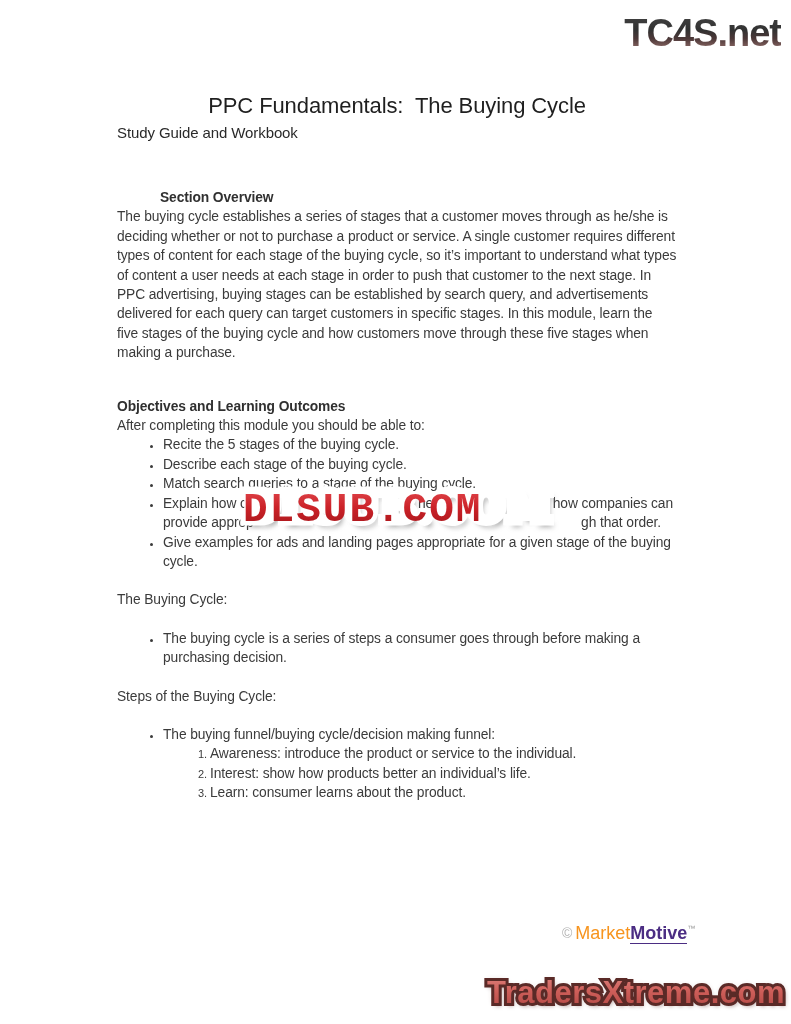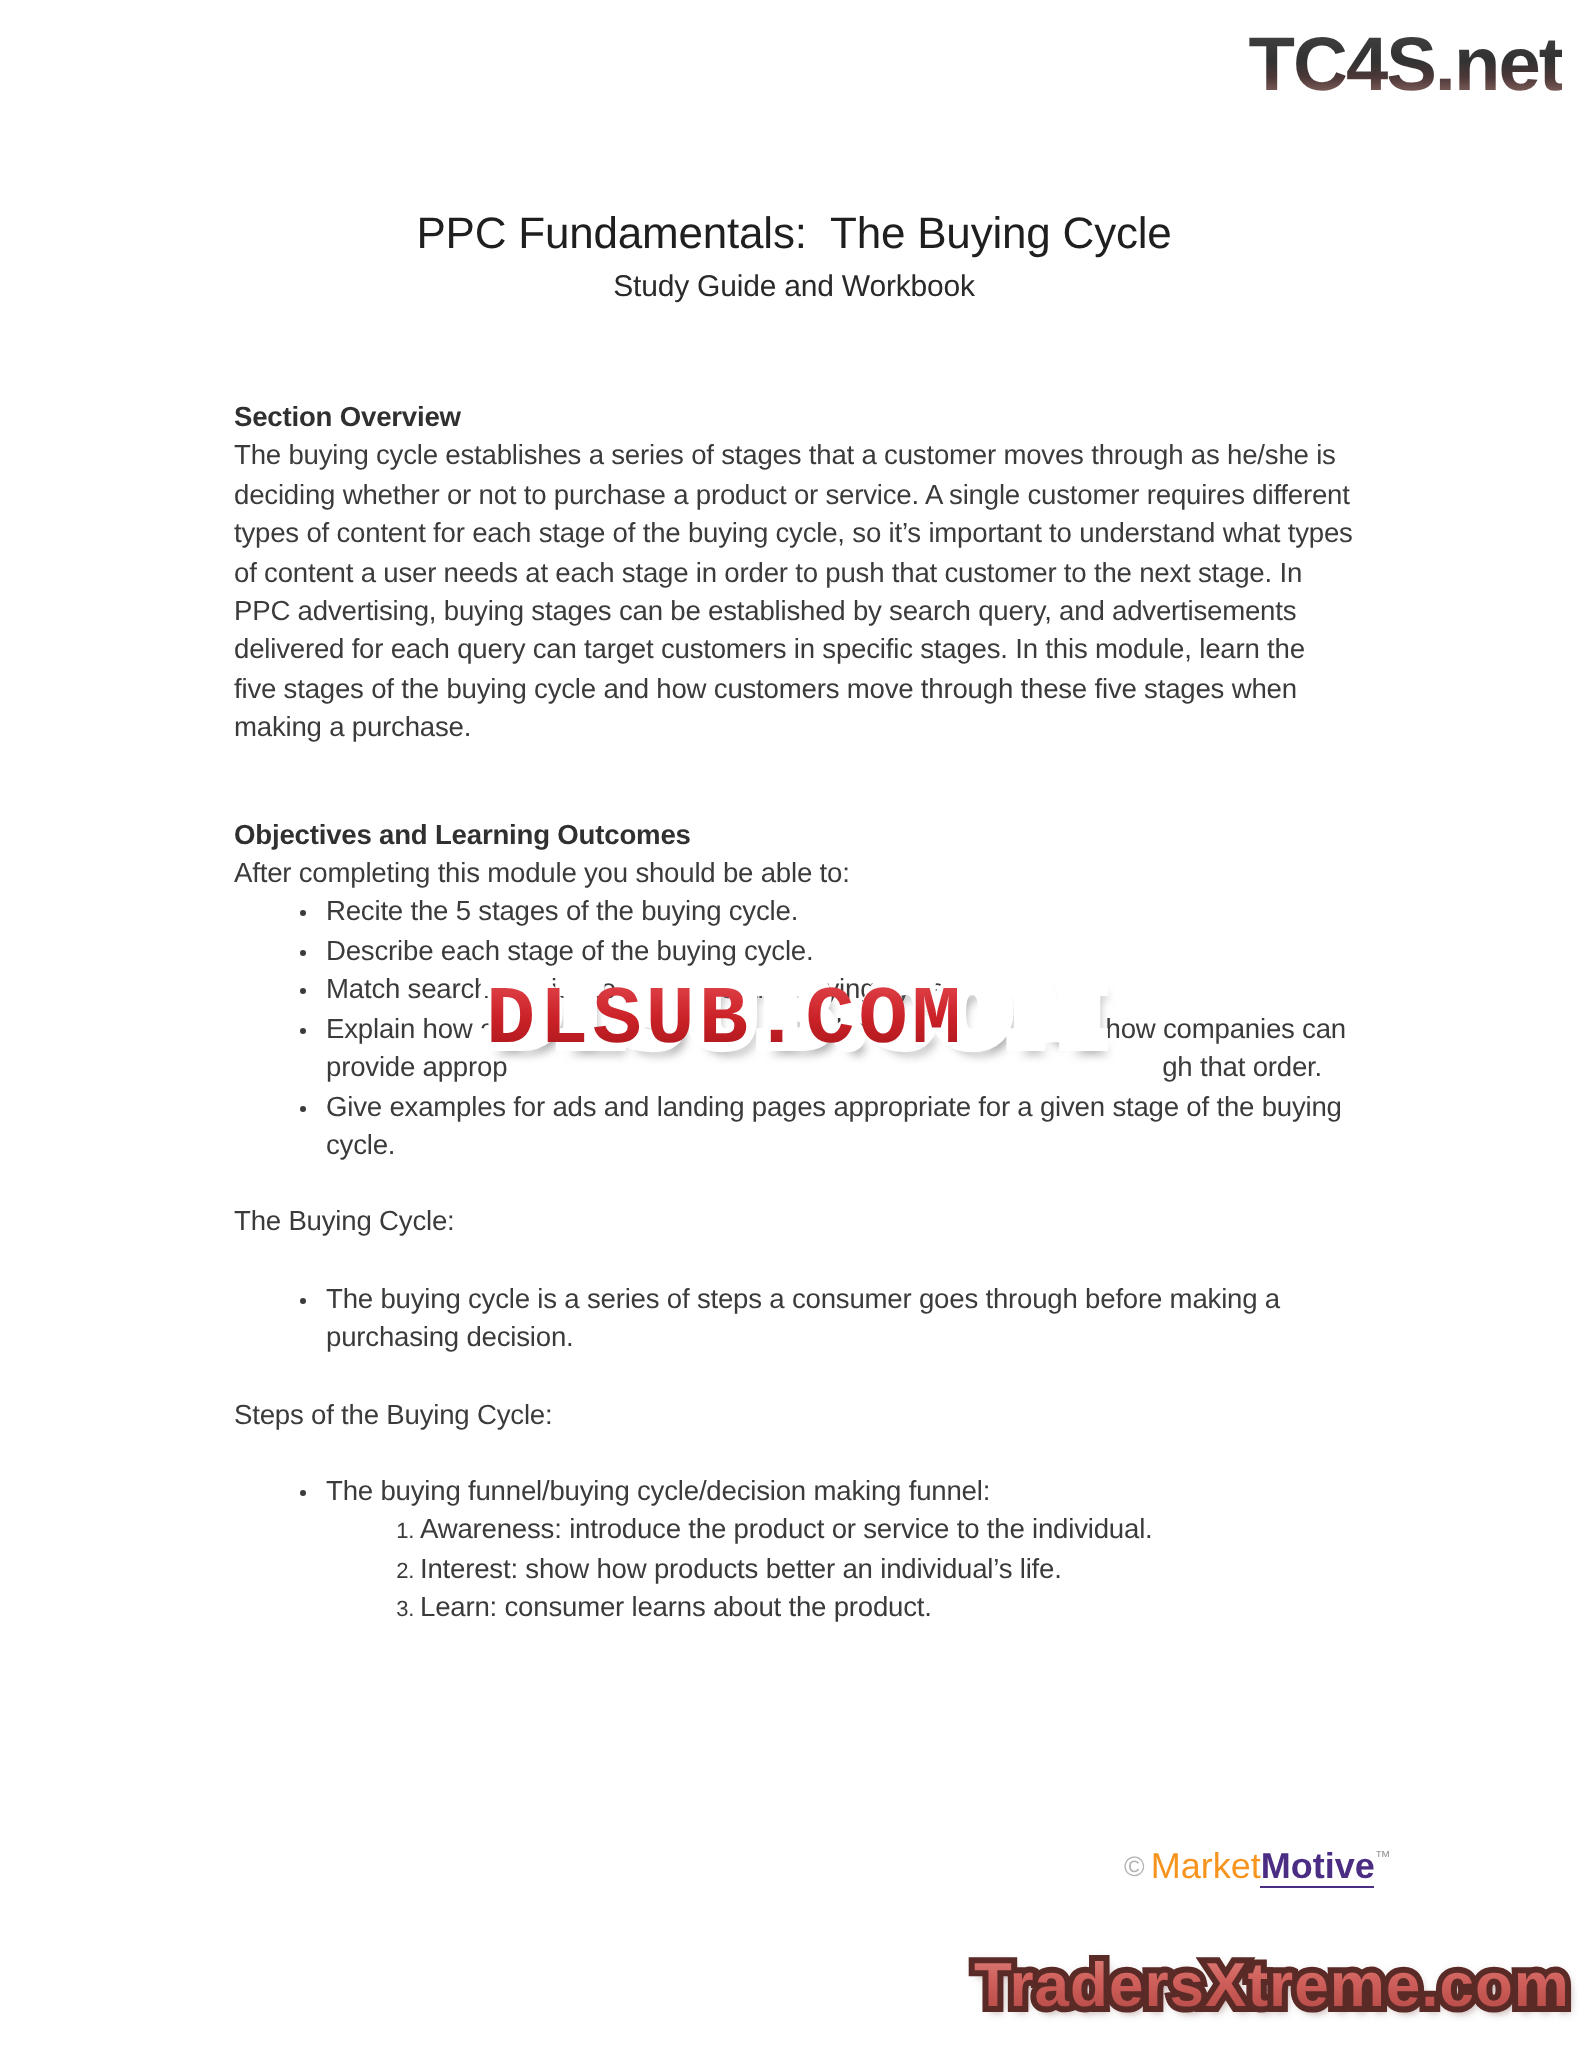--- a/index.html
+++ b/index.html
@@ -26,46 +26,45 @@
     background: linear-gradient(180deg, #454545 0%, #323232 42%, #4c3838 62%, #83625f 82%, #b29a98 100%);
     -webkit-background-clip: text;
     background-clip: text;
     color: transparent;
   }
 
   
   .content {
     position: absolute;
     left: 117px;
-    top: 103px;
+    top: 92px;
     width: 560px;
     font-size: 13.8px;
     line-height: 19.4px;
     letter-spacing: -0.1px;
   }
   .doc-title {
     text-align: center;
     font-size: 22px;
     font-weight: 400;
     line-height: 28px;
     color: #1f1f1f;
     white-space: pre-wrap;
   }
   .doc-subtitle {
-    text-align: center;
     font-size: 15px;
     line-height: 20px;
     margin-top: 3px;
     color: #2a2a2a;
   }
   .heading {
     font-weight: 700;
     color: #303030;
   }
-  .mt-section { margin-top: 45px; }
+  .mt-section { margin-top: 45px; margin-left: 43px; }
   .mt-objectives { margin-top: 34px; }
   .mt-takeaways { margin-top: 37px; }
   .mt-line { margin-top: 19px; }
 
   ul.bullets {
     list-style: disc outside;
     padding-left: 46px;
   }
   ul.bullets li::marker { font-size: 11px; }
   ol.numbered {

